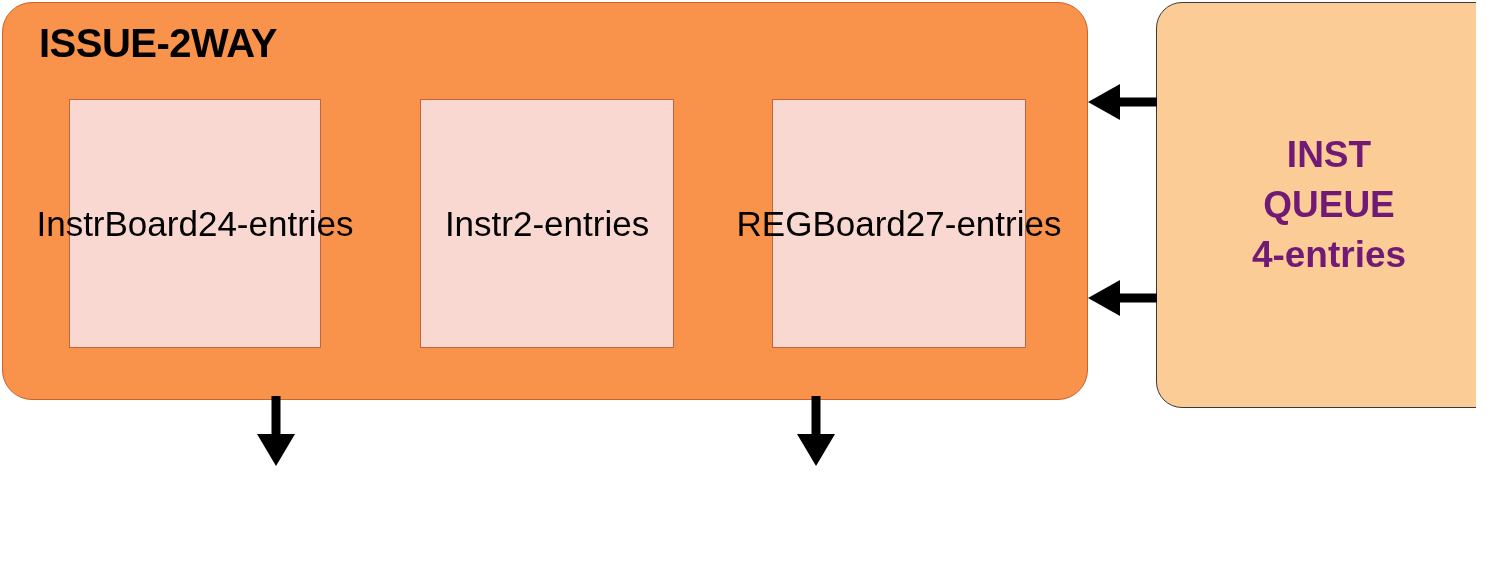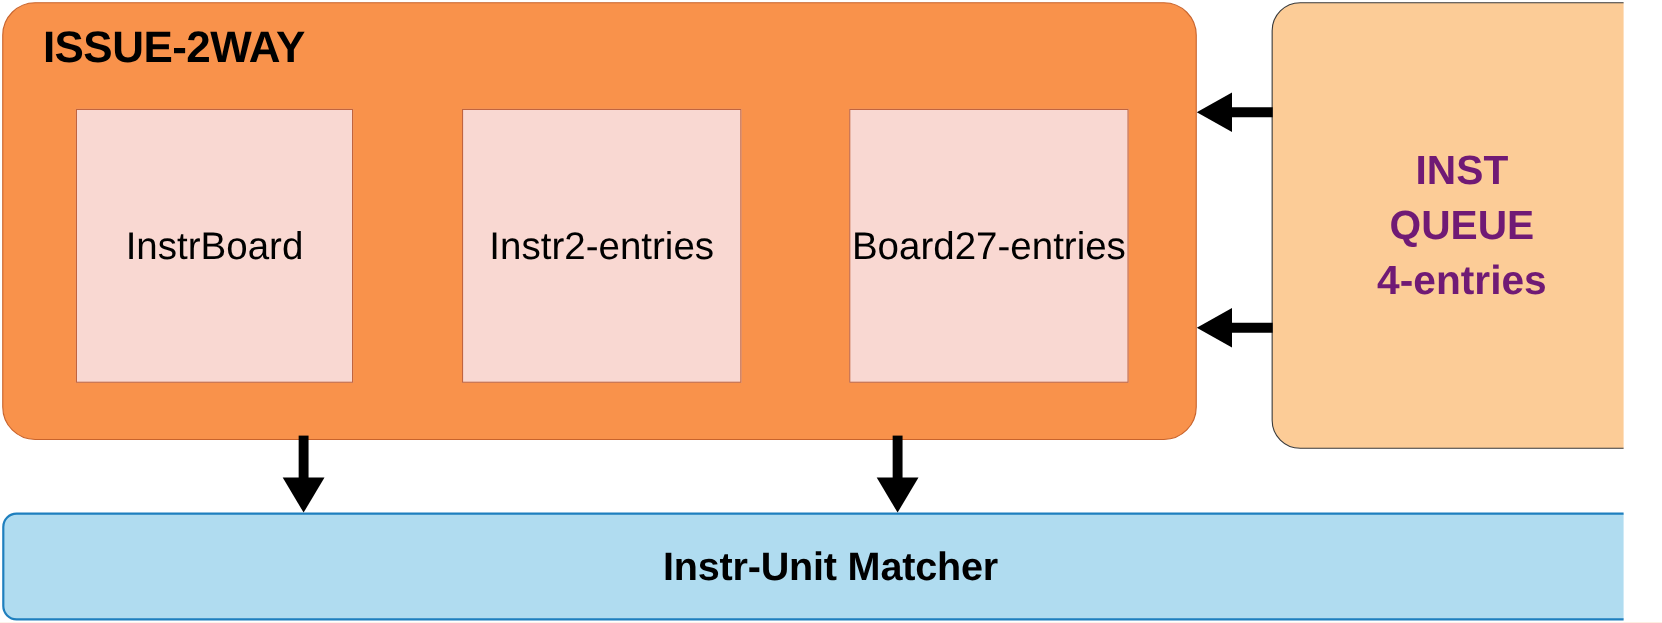--- a/index.html
+++ b/index.html
@@ -123,42 +123,41 @@
 
 <div id="canvas">
 
   <div id="issue-block">
 
     <div id="issue-title">ISSUE-2WAY</div>
 
     <div class="inner-box" id="inner-box-1">
       <span class="inner-line">Instr</span>
       <span class="inner-line">Board</span>
+      <span class="inner-line">24-entries</span>
     </div>
 
     <div class="inner-box" id="inner-box-2">
       <span class="inner-line">Instr</span>
       <span class="inner-line">2-entries</span>
     </div>
 
     <div class="inner-box" id="inner-box-3">
+      <span class="inner-line">REG</span>
       <span class="inner-line">Board</span>
       <span class="inner-line">27-entries</span>
     </div>
   </div>
 
   <div id="inst-queue">
     <span class="queue-line">INST</span>
     <span class="queue-line">QUEUE</span>
     <span class="queue-line">4-entries</span>
   </div>
 
-  <div id="matcher-bar">
-    <span>Instr-Unit Matcher</span>
-  </div>
 
   <svg class="arrow-svg" id="arrow-down-1" width="48" height="72">
     <line x1="24" y1="0" x2="24" y2="48" stroke="#000000" stroke-width="9"></line>
     <polygon points="24,70 5,38 43,38" fill="#000000"></polygon>
   </svg>
 
   <svg class="arrow-svg" id="arrow-down-2" width="48" height="72">
     <line x1="24" y1="0" x2="24" y2="48" stroke="#000000" stroke-width="9"></line>
     <polygon points="24,70 5,38 43,38" fill="#000000"></polygon>
   </svg>

